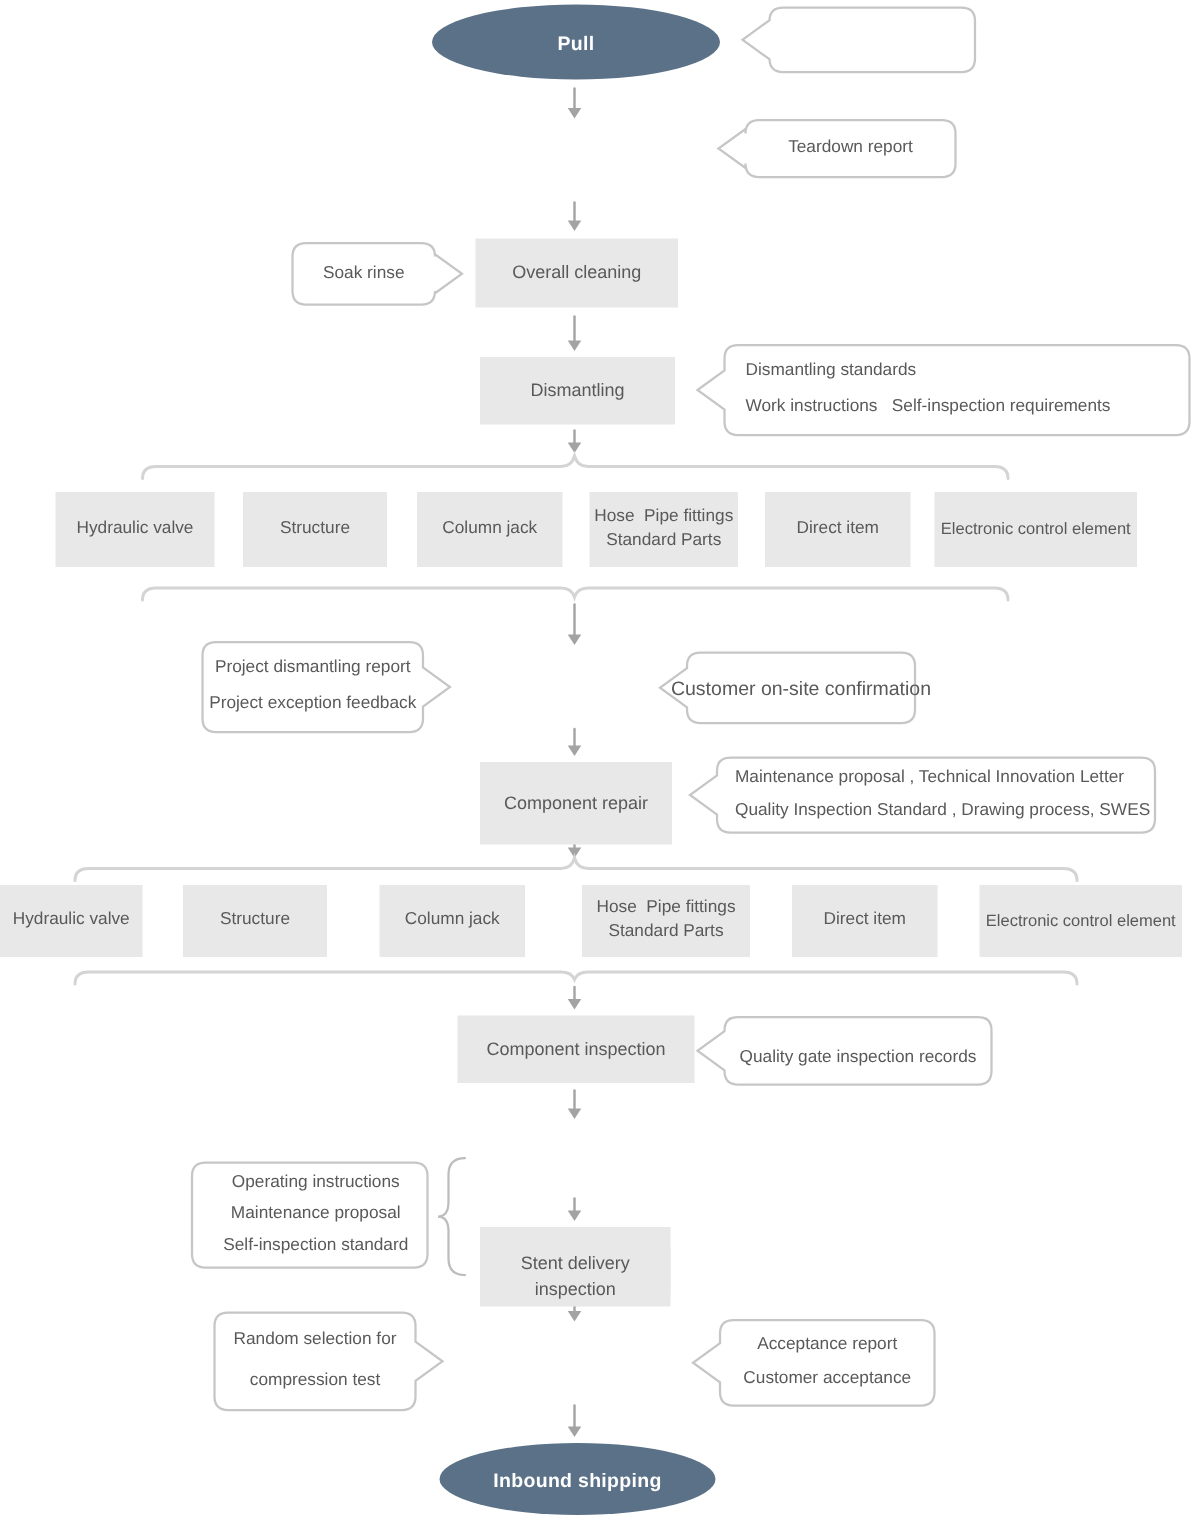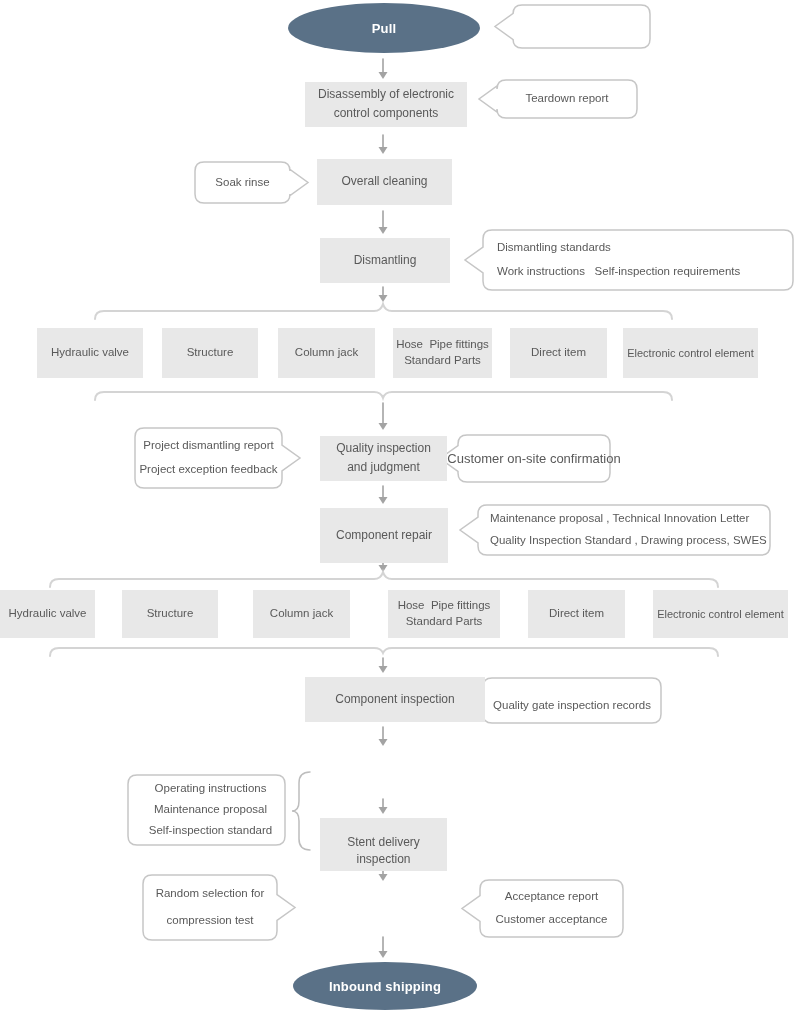--- a/index.html
+++ b/index.html
@@ -68,38 +68,30 @@
       <path d="M 310 772 Q 299 772 299 783 L 299 801 Q 299 811 292 811 Q 299 811 299 821 L 299 839 Q 299 850 310 850" fill="none" stroke="#bdbdbd" stroke-width="1.5" stroke-linecap="round"></path>
     </svg>
 
   <div class="terminal" style="left:288px;top:3px;width:192px;height:50px">
     <span>Pull</span>
   </div>
   <div class="terminal" style="left:293px;top:962px;width:184px;height:48px">
     <span>Inbound shipping</span>
   </div>
 
-  <div class="node two-line" style="left:305px;top:82px;width:162px;height:45px">
-    <span>Disassembly of electronic</span>
-    <span>control components</span>
-  </div>
   <div class="node" style="left:317px;top:159px;width:135px;height:46px">
     <span>Overall cleaning</span>
   </div>
   <div class="node" style="left:320px;top:238px;width:130px;height:45px">
     <span>Dismantling</span>
   </div>
-  <div class="node two-line" style="left:320px;top:436px;width:127px;height:45px">
-    <span>Quality inspection</span>
-    <span>and judgment</span>
-  </div>
   <div class="node" style="left:320px;top:508px;width:128px;height:55px">
     <span>Component repair</span>
   </div>
-  <div class="node" style="left:305px;top:677px;width:180px;height:45px">
+  <div class="node" style="left:305px;top:677px;width:158px;height:45px">
     <span>Component inspection</span>
   </div>
   <div class="node" style="left:320px;top:818px;width:127px;height:45px">
     <span>Bracket assembly</span>
   </div>
   <div class="node two-line" style="left:320px;top:832px;width:127px;height:39px">
     <span>Stent delivery</span>
     <span>inspection</span>
   </div>
 

